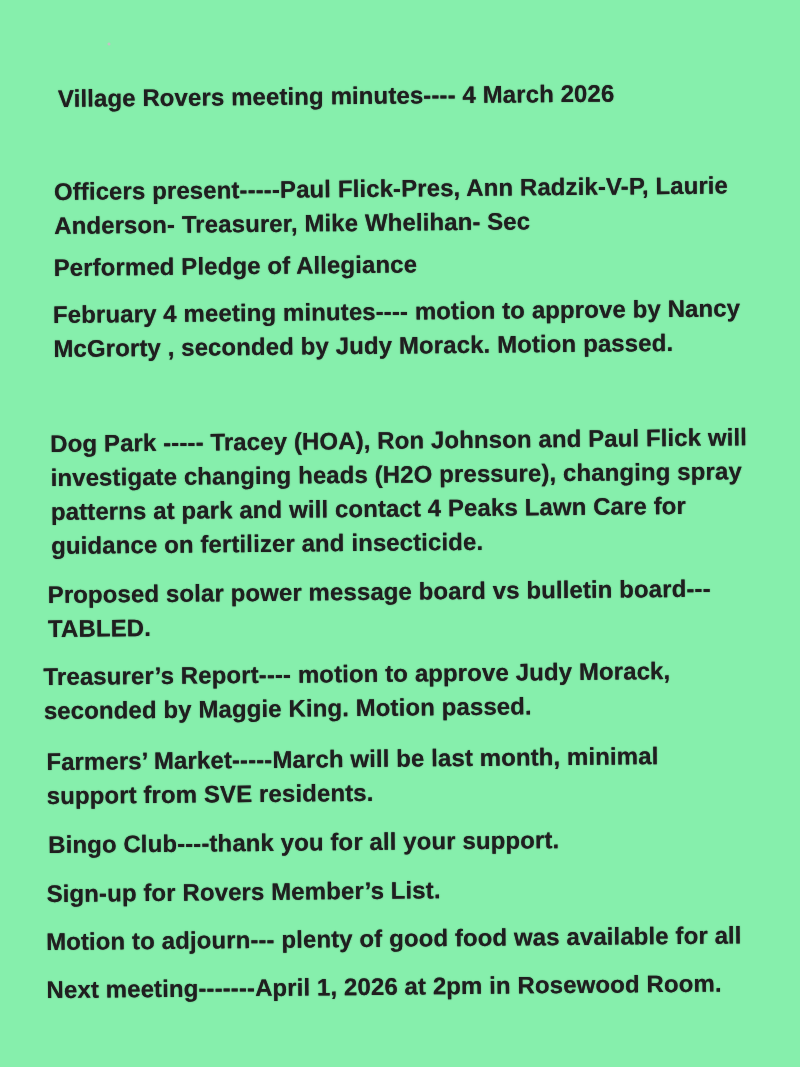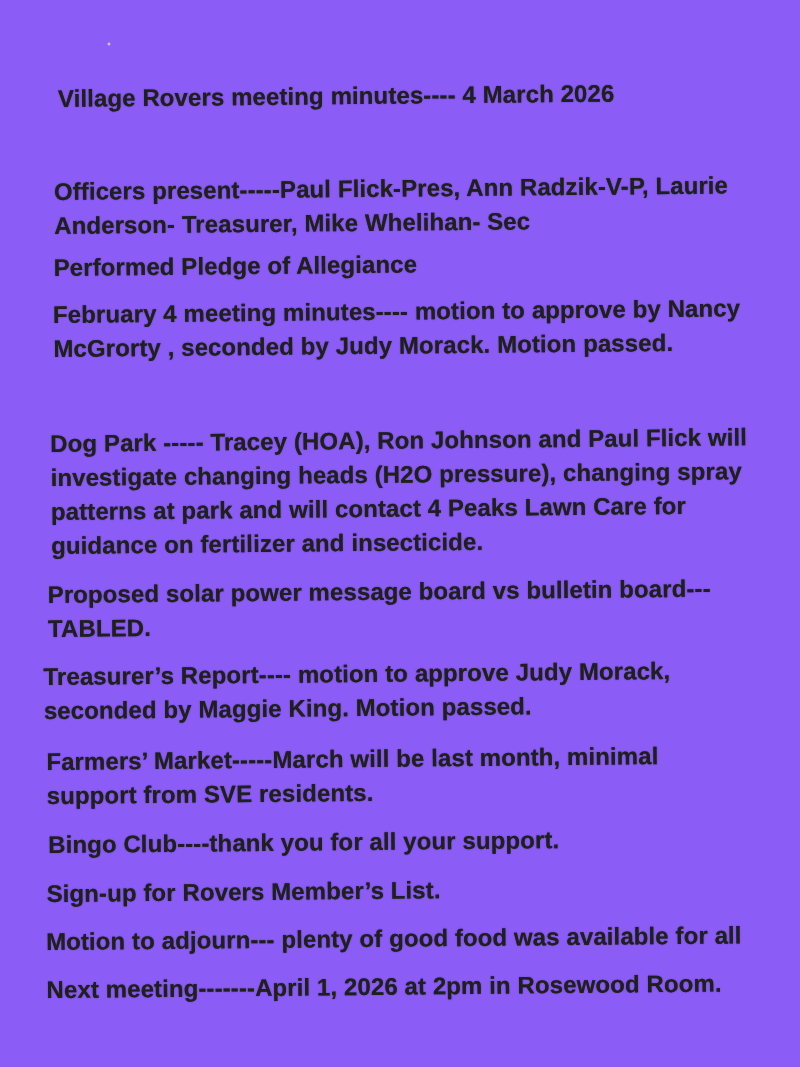--- a/index.html
+++ b/index.html
@@ -4,21 +4,21 @@
 <style>
   html, body {
     margin: 0;
     padding: 0;
     background: #ffffff;
   }
   .page {
     position: relative;
     width: 800px;
     height: 1067px;
-    background: #8b5cf6;
+    background: #86efac;
     overflow: hidden;
   }
   
   .sheet {
     position: absolute;
     left: 0; top: 0;
     width: 800px; height: 1067px;
     transform: rotate(-0.55deg);
     transform-origin: 50px 520px;
   }

